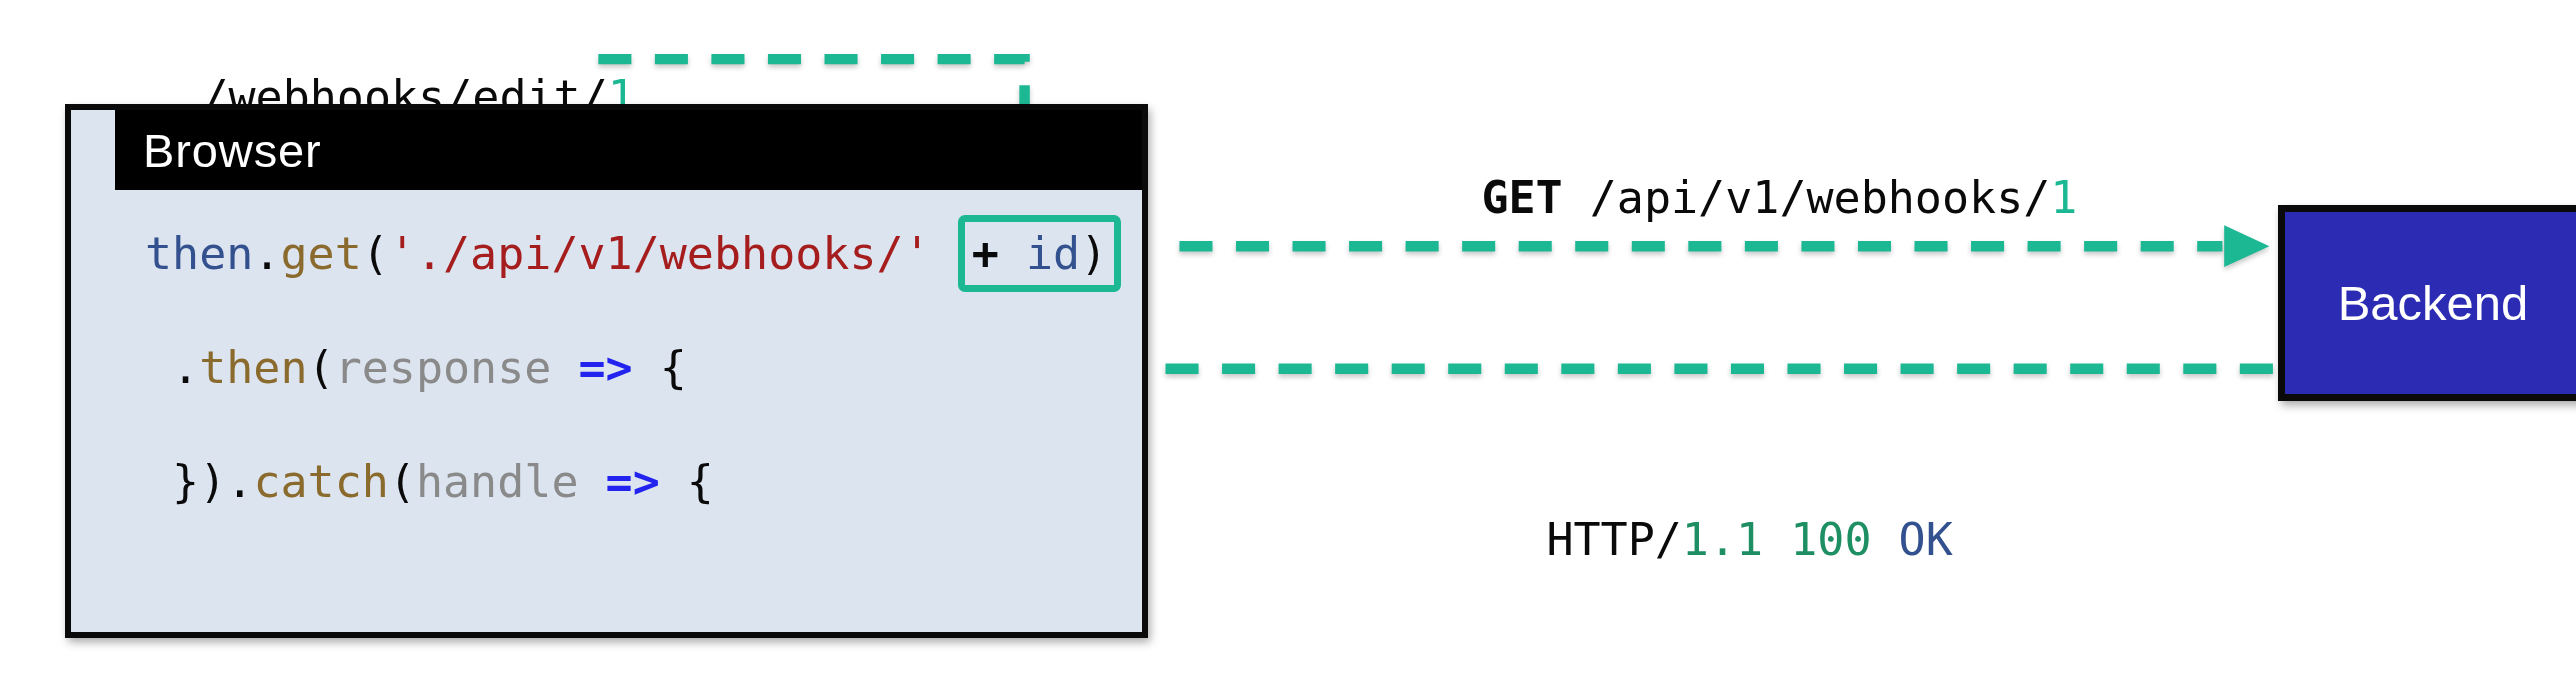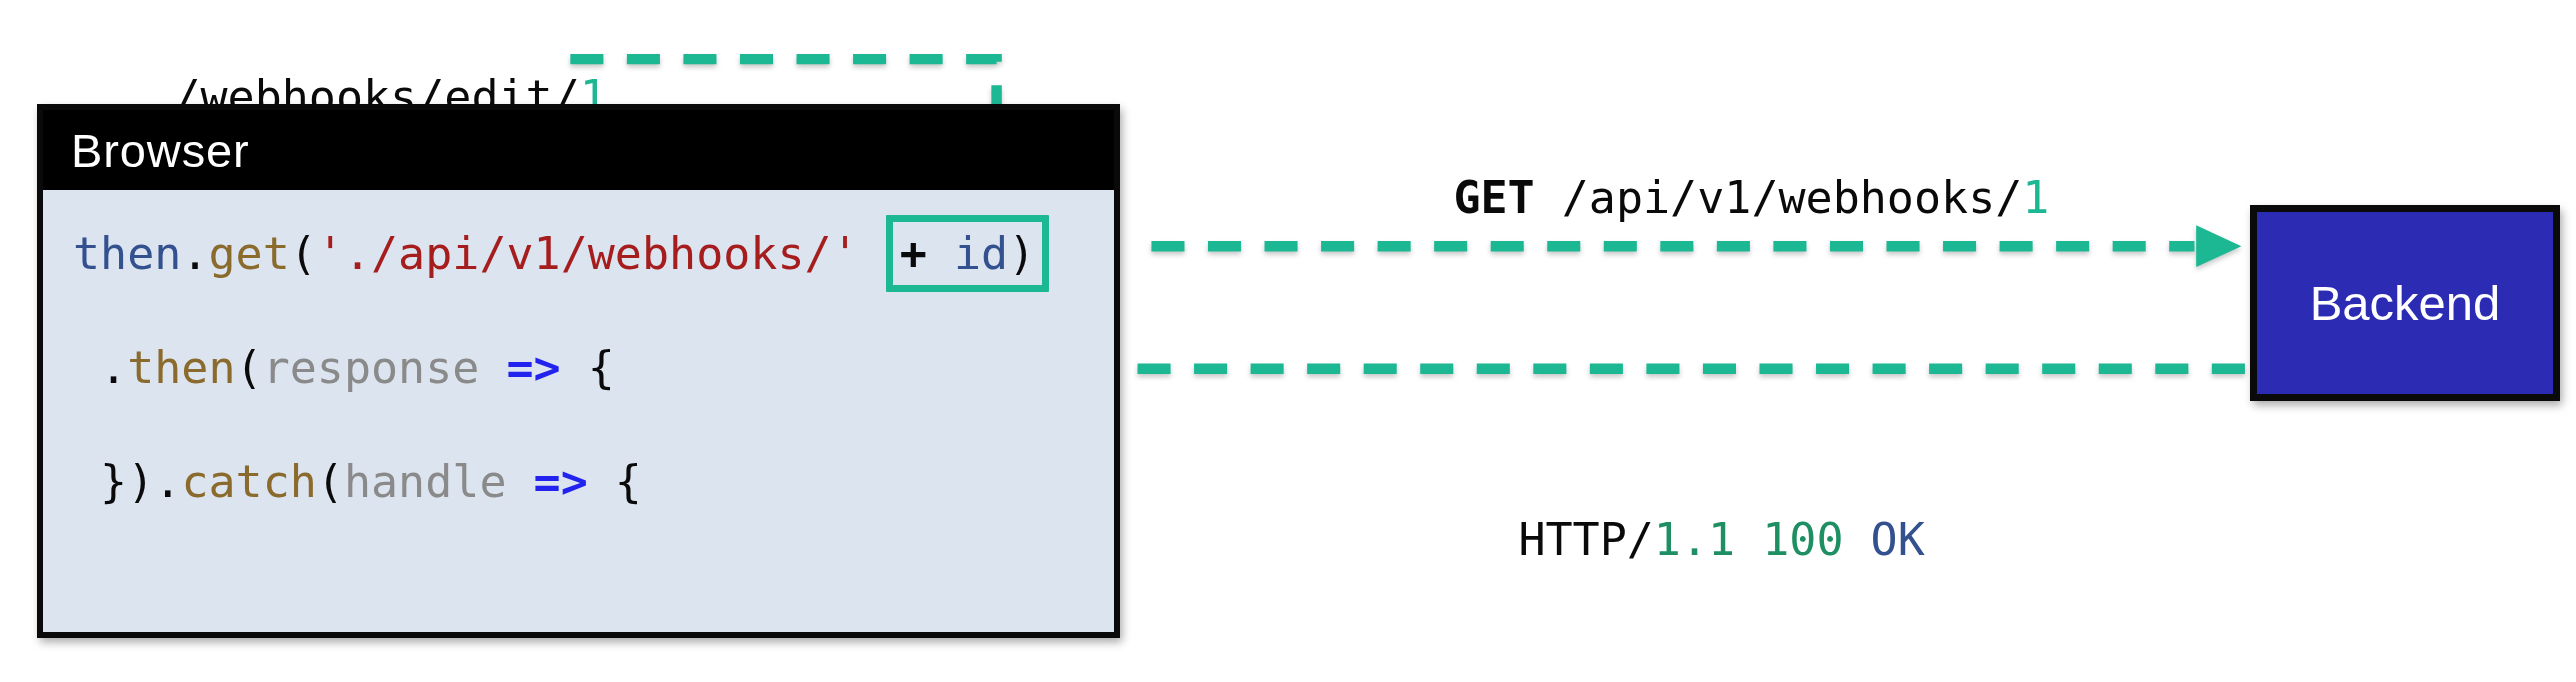--- a/index.html
+++ b/index.html
@@ -12,56 +12,56 @@
     --blue:#2323f0;
     --red:#a51d1d;
     --green:#168316;
     --status_green:#1e8f63;
     --ink:#0a0a0a;
   }
   *{box-sizing:border-box;margin:0;padding:0;}
   html,body{background:#ffffff;}
   body{width:2576px;height:682px;position:relative;overflow:hidden;
        font-family:"DejaVu Sans Mono", monospace;}
-  .canvas{position:absolute;inset:0;}
+  .canvas{position:absolute;inset:0;margin-left:28px;}
 
   
   svg.arrows{position:absolute;left:0;top:0;width:2576px;height:682px;
              filter:drop-shadow(0 3.5px 2.6px rgba(0,0,0,0.22));}
 
   
   .label{position:absolute;white-space:pre;font-size:45px;line-height:52px;color:var(--ink);}
   .url-label{left:65px;top:19px;}
   .request-label{left:1345px;top:120px;}
   .response-label{left:1410px;top:433px;line-height:71px;}
   .t-teal{color:var(--accent);}
   .t-bold{font-weight:bold;}
   .t-green{color:var(--status_green);}
   .t-navy{color:var(--navy);}
 
   
   .browser-window{position:absolute;left:37px;top:104px;width:1083px;height:534px;
                   border:6.1px solid var(--ink);background:var(--code_bg);
-                  box-shadow:2.6px 5.2px 8.7px rgba(0,0,0,0.35);}
+                  box-shadow:2.6px 5.2px 8.7px rgba(0,0,0,0.35);padding-left:44px;}
   .browser-titlebar{height:80px;background:#000;display:flex;align-items:center;
                     padding-left:28px;}
   .browser-title{color:#fff;font-family:"Liberation Sans", sans-serif;
                  font-size:47px;letter-spacing:0.9px;}
   pre.code{margin:0;padding:35px 8.7px 0 30px;font-family:"DejaVu Sans Mono", monospace;
            font-size:45px;line-height:57px;color:var(--ink);}
   .code-line{display:block;white-space:pre;}
   .tk-navy{color:var(--navy);}
   .tk-olive{color:var(--olive);}
   .tk-gray{color:var(--gray);}
   .tk-blue{color:var(--blue);font-weight:bold;}
   .tk-red{color:var(--red);}
   .tk-green{color:var(--green);}
   .tk-plain{color:var(--ink);}
   .tk-boldplus{font-weight:bold;}
-  .hl-box{border:7px solid var(--accent);border-radius:1px;padding:5.2px 7px;}
+  .hl-box{border:7px solid var(--accent);border-radius:7px;padding:5.2px 7px;}
 
   
   .backend-box{position:absolute;left:2250px;top:205px;width:310px;height:196px;
                background:var(--backend_fill);border:7px solid var(--ink);
                display:flex;align-items:center;justify-content:center;
                box-shadow:2.6px 5.2px 8.7px rgba(0,0,0,0.35);}
   .backend-title{color:#fff;font-family:"Liberation Sans", sans-serif;font-size:49px;}
 </style>
 </head>
 <body>

